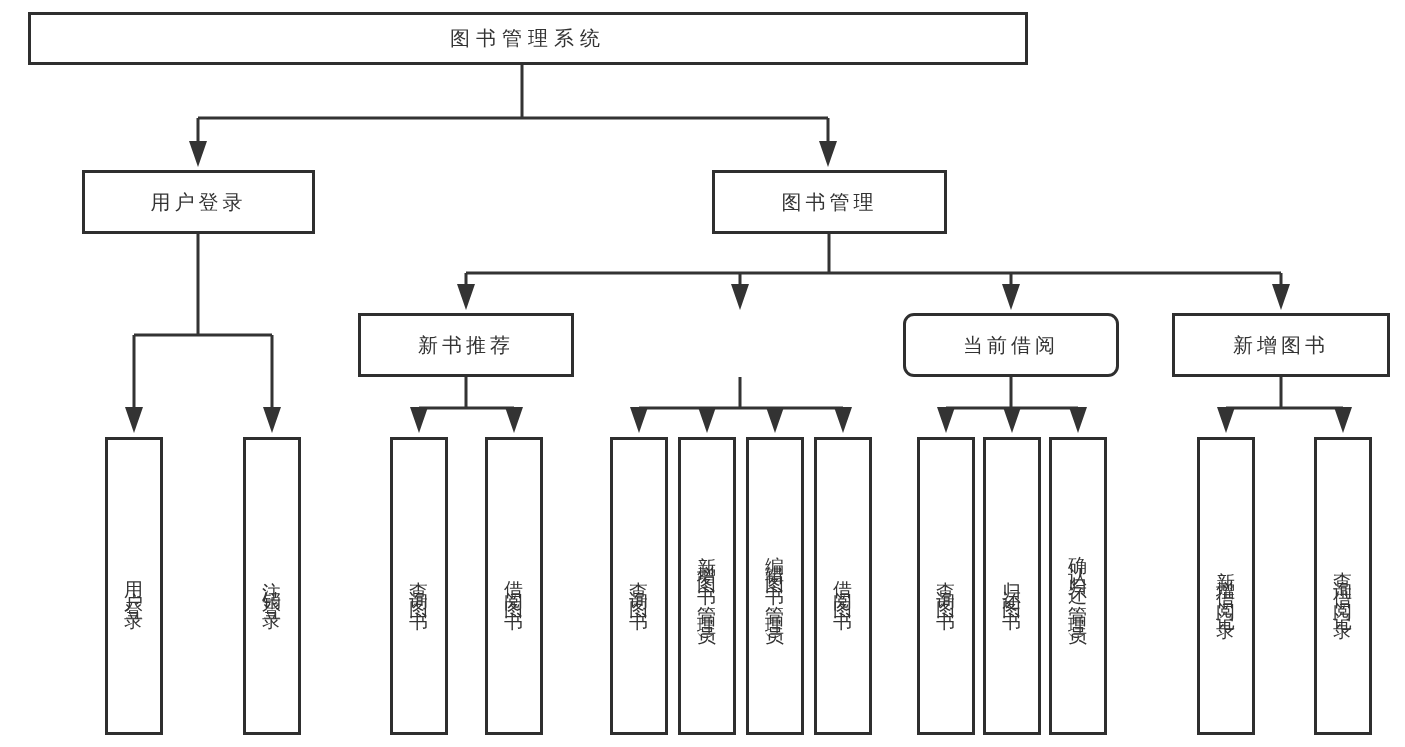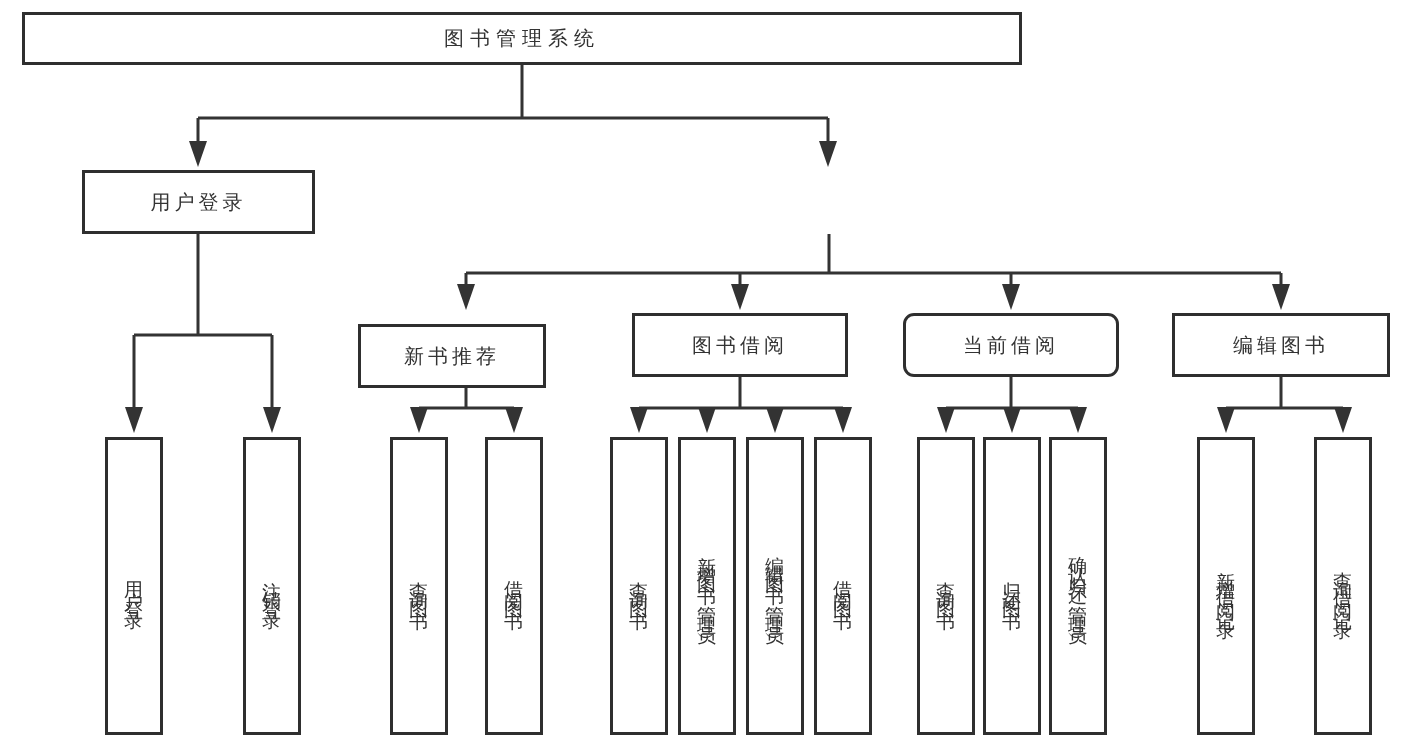--- a/index.html
+++ b/index.html
@@ -13,21 +13,21 @@
     font-family:"Liberation Sans","DejaVu Sans",sans-serif;color:var(--text);
     overflow:hidden;
   }
   #edges{position:absolute;left:0;top:0;width:1405px;height:747px;z-index:0;}
   .edge{stroke:var(--line);stroke-width:3;fill:none;}
   .arrow{fill:var(--line);stroke:none;}
   .box{
     position:absolute;background:#fff;border:3px solid var(--border);
     display:flex;align-items:center;justify-content:center;z-index:1;
   }
-  .box.root{left:22px;top:12px;width:1000px;height:53px;font-size:20px;letter-spacing:6px;}
+  .box.root{left:28px;top:12px;width:1000px;height:53px;font-size:20px;letter-spacing:6px;}
   .box.h{height:64px;font-size:20px;letter-spacing:4px;}
   .box.v{top:437px;width:58px;height:298px;}
   .box.v span{
     writing-mode:vertical-rl;text-orientation:mixed;
     font-size:19px;letter-spacing:10px;line-height:1;
   }
   .box span{white-space:nowrap;}
   #watermark{
     position:absolute;right:6px;bottom:4px;z-index:2;
     font-size:17px;letter-spacing:1px;color:var(--wm);
@@ -81,32 +81,32 @@
     </g>
   </svg>
 
   <div class="box root">
     <span>图书管理系统</span>
   </div>
 
   <div class="box h" style="left:82px;top:170px;width:233px;">
     <span>用户登录</span>
   </div>
+  <div class="box h" style="left:712px;top:170px;width:235px;">
+    <span>图书管理</span>
+  </div>
 
-  <div class="box h" style="left:358px;top:313px;width:188px;margin-top:11px;">
+  <div class="box h" style="left:358px;top:313px;width:216px;">
     <span>新书推荐</span>
-  </div>
-  <div class="box h" style="left:632px;top:313px;width:216px;">
-    <span>图书借阅</span>
   </div>
   <div class="box h" style="left:903px;top:313px;width:216px;border-radius:11px;">
     <span>当前借阅</span>
   </div>
   <div class="box h" style="left:1172px;top:313px;width:218px;">
-    <span>编辑图书</span>
+    <span>新增图书</span>
   </div>
 
   <div class="box v" style="left:105px;">
     <span>用户登录</span>
   </div>
   <div class="box v" style="left:243px;">
     <span>注销登录</span>
   </div>
 
   <div class="box v" style="left:390px;">

